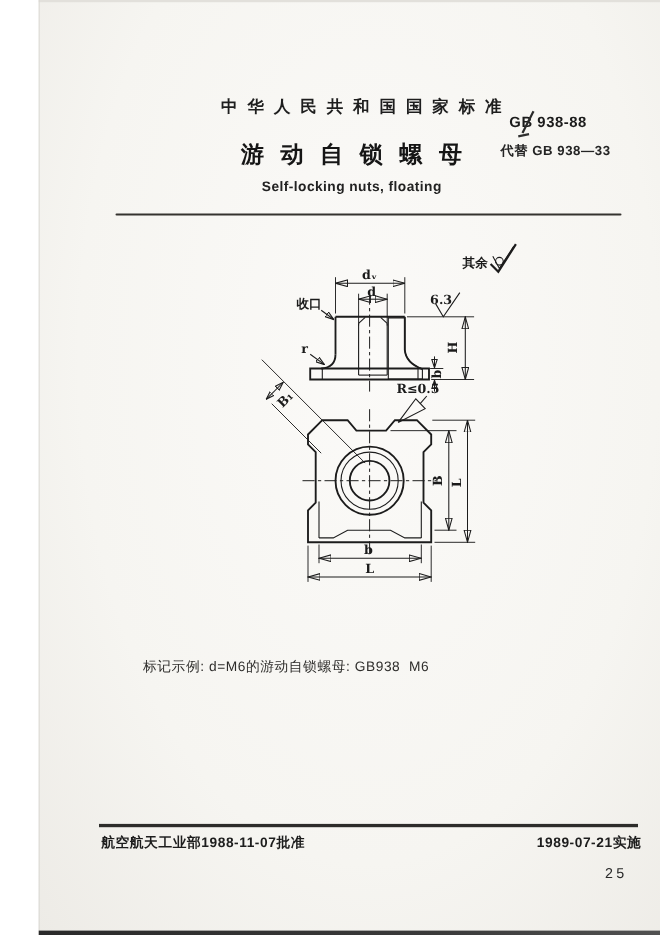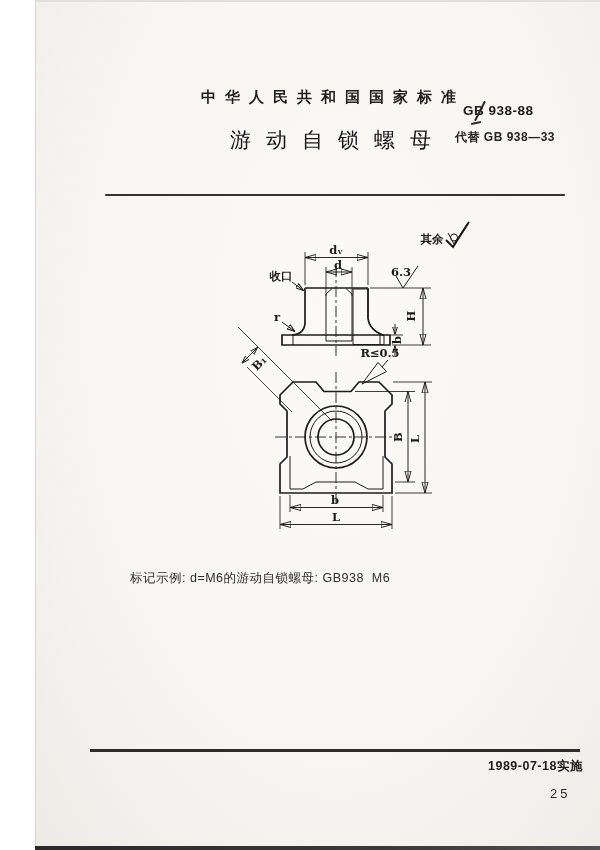--- a/index.html
+++ b/index.html
@@ -9,28 +9,28 @@
     background:radial-gradient(ellipse at 50% 38%, #fbfaf8 0%, #f6f5f1 62%, #edebe6 100%);
     color:#222;
     margin-left:35px;
   }
   .edge-top{position:absolute;top:0;left:0;width:100%;height:2px;background:#e2e0db;}
   .edge-bottom{position:absolute;bottom:0;left:0;width:100%;height:4px;background:linear-gradient(to right,#2a2a2a,#3a3a3a 60%,#555);}
   .edge-left{position:absolute;top:0;left:0;width:1px;height:100%;background:#d8d6d1;}
   .edge-right{position:absolute;top:0;right:0;width:2px;height:100%;background:#d2d0cb;}
   .abs{position:absolute;}
   .org-line{top:88px;left:166px;font-size:15px;font-weight:bold;letter-spacing:9px;white-space:nowrap;color:#1e1e1e;}
-  .title-cn{top:126px;left:195px;font-size:21px;font-weight:normal;letter-spacing:15px;white-space:nowrap;color:#151515;}
+  .title-cn{top:126px;left:184px;font-size:21px;font-weight:bold;letter-spacing:15px;white-space:nowrap;color:#151515;}
   .title-en{top:163px;left:203px;font-size:12.5px;font-weight:bold;letter-spacing:0.4px;white-space:nowrap;color:#222;}
   .gb-code{top:103px;left:428px;font-size:13.5px;font-weight:bold;letter-spacing:0.5px;white-space:nowrap;color:#1b1b1b;}
   .gb-replaces{top:129px;left:420px;font-size:12px;font-weight:bold;letter-spacing:0.5px;white-space:nowrap;color:#242424;}
   .slash-mark{top:100px;left:444px;width:2px;height:22px;background:#2a2a2a;transform:rotate(27deg);}
   .slash-mark2{top:122px;left:436px;width:10px;height:1.6px;background:#2f2f2f;transform:rotate(-12deg);}
   .hr-top{top:194px;left:70px;width:460px;height:2px;background:#35332f;border-radius:1px;}
-  .marking{top:570px;left:95px;font-size:12.5px;color:#2e2d2b;white-space:pre;letter-spacing:0.5px;}
+  .marking{top:598px;left:95px;font-size:12.5px;color:#2e2d2b;white-space:pre;letter-spacing:0.5px;}
   .footer-rule{top:749px;left:55px;width:490px;height:2.6px;background:#2d2c2a;}
   .footer-approve{top:758px;left:57px;font-size:12.5px;font-weight:bold;letter-spacing:0.5px;color:#1d1d1d;white-space:nowrap;}
   .footer-impl{top:758px;left:453px;font-size:12.5px;font-weight:bold;letter-spacing:0.5px;color:#1d1d1d;white-space:nowrap;}
   .page-num{top:786px;left:515px;font-size:13px;font-weight:normal;letter-spacing:3px;color:#2a2a2a;}
   svg.drawing{position:absolute;top:0;left:0;}
   svg.drawing path, svg.drawing line, svg.drawing circle, svg.drawing polyline{fill:none;stroke:#1c1c1c;}
   .ol{stroke-width:1.7;}
   .thin{stroke-width:1;}
   .dim{stroke-width:0.95;}
   .ext{stroke-width:0.85;}
@@ -43,20 +43,21 @@
 <body>
 
 <div class="page">
   <div class="abs edge-top"></div>
   <div class="abs edge-left"></div>
   <div class="abs edge-right"></div>
   <div class="abs edge-bottom"></div>
 
   <div class="abs org-line">中华人民共和国国家标准</div>
   <div class="abs title-cn">游动自锁螺母</div>
+  <div class="abs title-en">Self-locking nuts, floating</div>
   <div class="abs gb-code">GB 938-88</div>
   <div class="abs gb-replaces">代替 GB 938—33</div>
   <div class="abs slash-mark"></div>
   <div class="abs slash-mark2"></div>
   <div class="abs hr-top"></div>
 
   <svg class="drawing" width="600" height="850" viewBox="0 0 600 850">
     <defs>
       <marker id="arr" viewBox="0 0 12 8" refX="11.5" refY="4" markerWidth="12" markerHeight="8" orient="auto-start-reverse">
         <path d="M0,0.8 L11.5,4 L0,7.2 Z" fill="#1b1b1b" stroke="none"></path>
@@ -192,15 +193,16 @@
         <line class="ext" x1="357" y1="496" x2="357" y2="529"></line>
         <line class="dim" x1="245" y1="524.5" x2="357" y2="524.5" marker-start="url(#arr)" marker-end="url(#arr)"></line>
         <text class="dimtxt" x="301" y="521" text-anchor="middle">L</text>
       </g>
     </g>
   </svg>
 
   <div class="abs marking">标记示例: d=M6的游动自锁螺母: GB938  M6</div>
 
   <div class="abs footer-rule"></div>
-  <div class="abs footer-impl">1989-07-18实施</div>
+  <div class="abs footer-approve">航空航天工业部1988-11-07批准</div>
+  <div class="abs footer-impl">1989-07-21实施</div>
   <div class="abs page-num">25</div>
 </div>
 
 </body></html>

